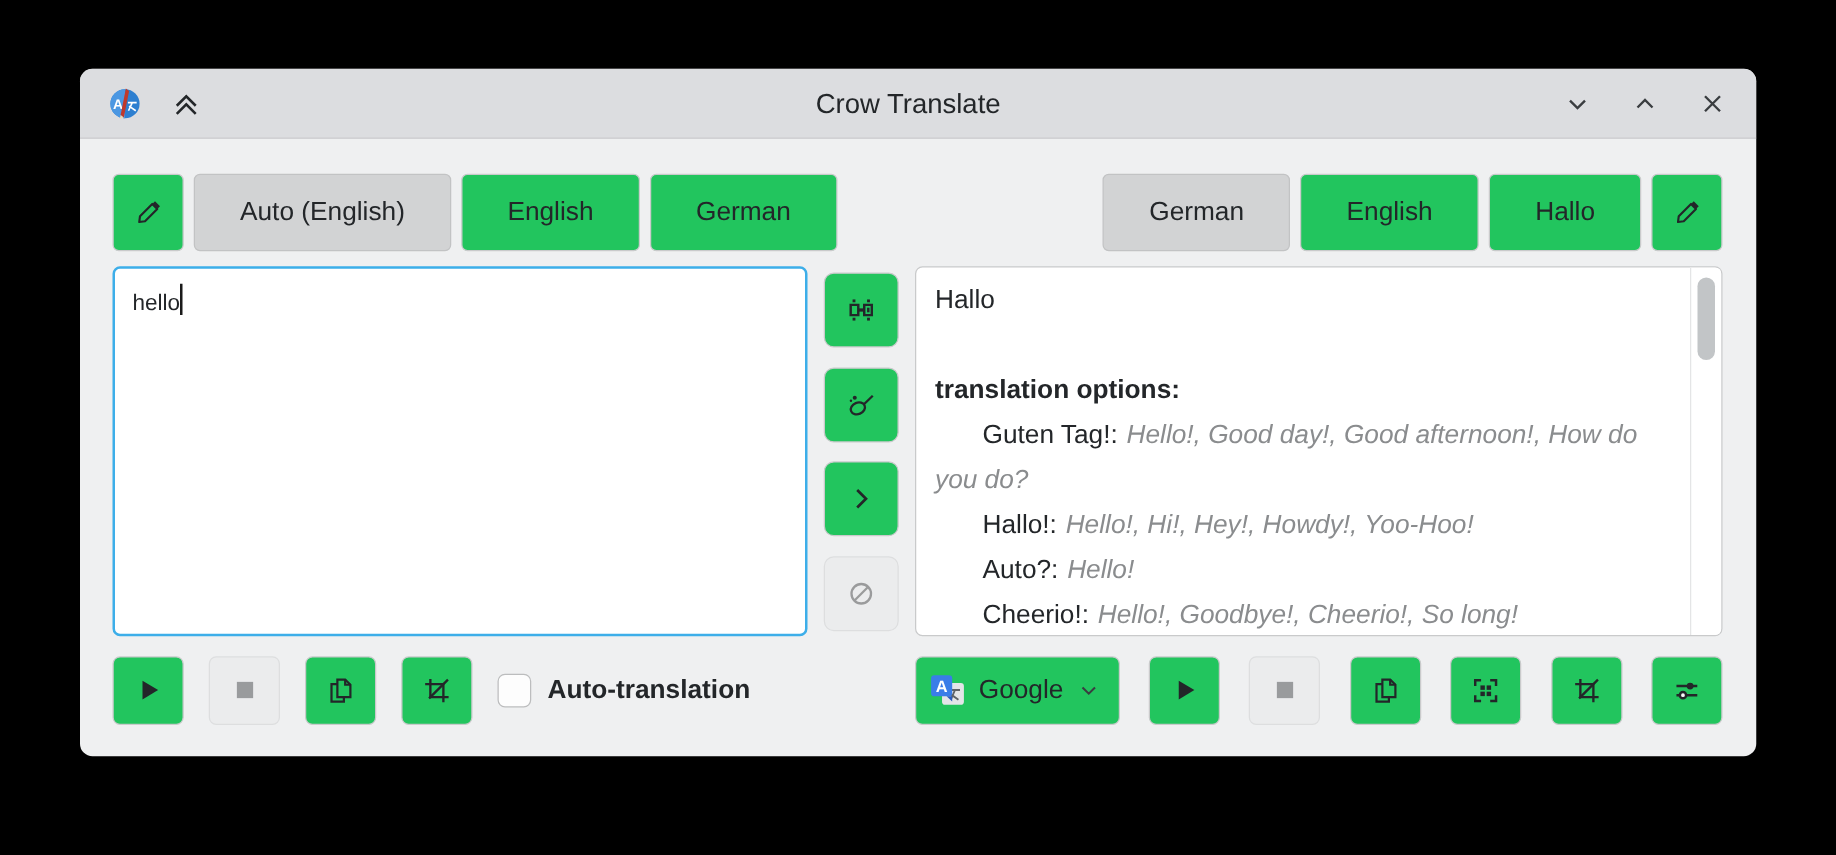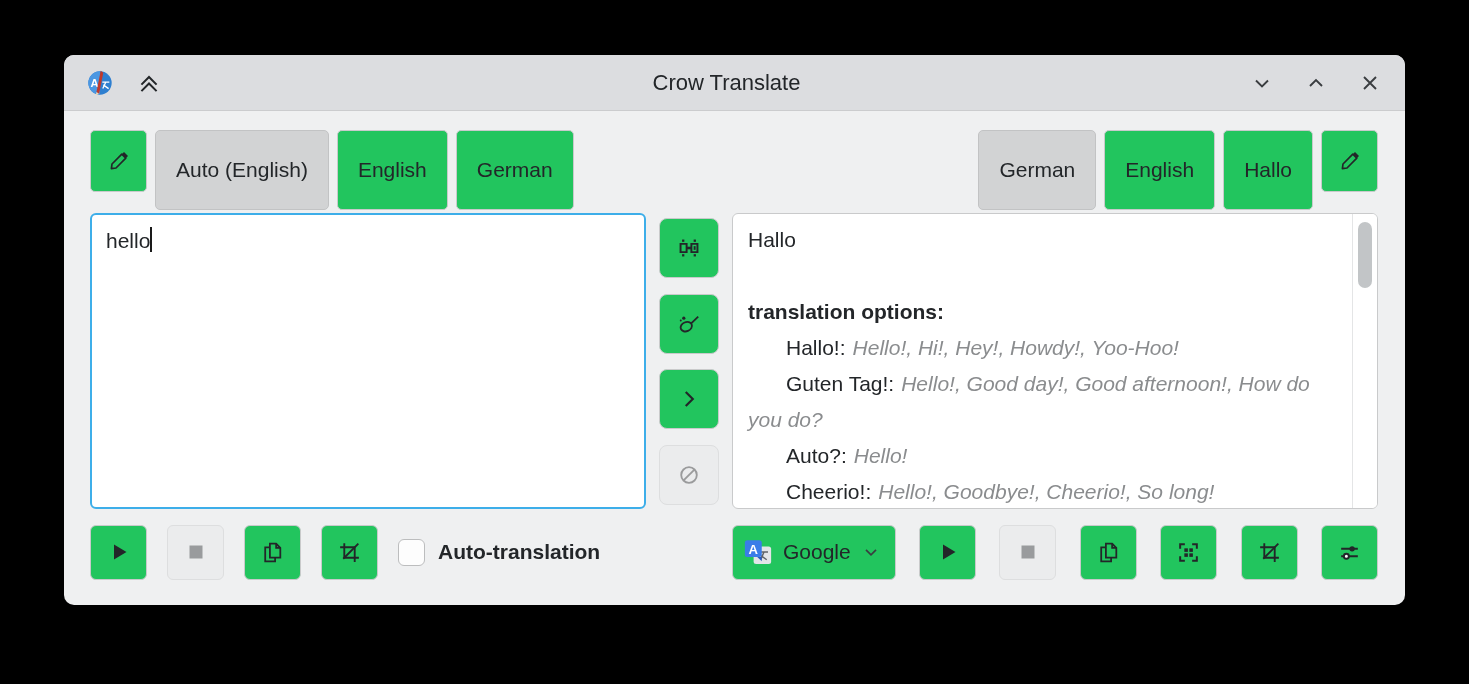--- a/index.html
+++ b/index.html
@@ -28,26 +28,26 @@
     font-size:21px; color:#232629; cursor:pointer;
   }
   .btn.selected { background:#d2d3d4; border-color:#c2c3c4; }
   .btn.disabled { background:#ebeced; border-color:#dddedf; }
   .icon-btn { width:57px; height:62px; }
   
   .content { padding:28px 27px 0 26px; }
   .lang-row { display:flex; align-items:center; height:62px; }
   .lang-left { display:flex; gap:8px; }
   .lang-right { margin-left:auto; display:flex; gap:8px; }
-  .lang-btn { height:80px; padding:0 20px; }
+  .lang-btn { height:62px; padding:0 36px; }
   
   .main-row { display:flex; margin-top:12px; height:296px; }
   .source-box {
     flex:0 0 556px; background:#fff; border:2px solid #3daee9; border-radius:6px;
-    padding:12px 14px; font-size:21px; cursor:text;
+    padding:12px 14px; font-size:18px; cursor:text;
   }
   .cursor { display:inline-block; width:2px; height:25px; background:#1a1a1a; vertical-align:-4px; }
   .mid-col { flex:0 0 86px; display:flex; flex-direction:column; align-items:center;
     justify-content:space-between; padding:5px 0 4px 0; }
   .mid-btn { width:60px; height:60px; border-radius:8px; }
   .target-box {
     flex:1; background:#fff; border:1px solid #c9cacb; border-radius:6px;
     position:relative; overflow:hidden;
   }
   .target-text { padding:8px 64px 6px 15px; font-size:21px; line-height:36px; }
@@ -176,22 +176,22 @@
               <path d="M7 17L17 7"></path>
           </svg>
         </button>
       </div>
 
       <div class="target-box">
         <div class="target-text">
           <div>Hallo</div>
           <div class="blank"></div>
           <div class="heading">translation options:</div>
+          <p class="opt"><span>Guten Tag!:</span><span class="variants">Hello!, Good day!, Good afternoon!, How do you do?</span></p>
           <p class="opt"><span>Hallo!:</span><span class="variants">Hello!, Hi!, Hey!, Howdy!, Yoo-Hoo!</span></p>
-          <p class="opt"><span>Guten Tag!:</span><span class="variants">Hello!, Good day!, Good afternoon!, How do you do?</span></p>
           <p class="opt"><span>Auto?:</span><span class="variants">Hello!</span></p>
           <p class="opt"><span>Cheerio!:</span><span class="variants">Hello!, Goodbye!, Cheerio!, So long!</span></p>
         </div>
         <div class="scroll-track">
           <div class="scroll-thumb"></div>
         </div>
       </div>
     </div>
 
     <div class="bottom-row">

